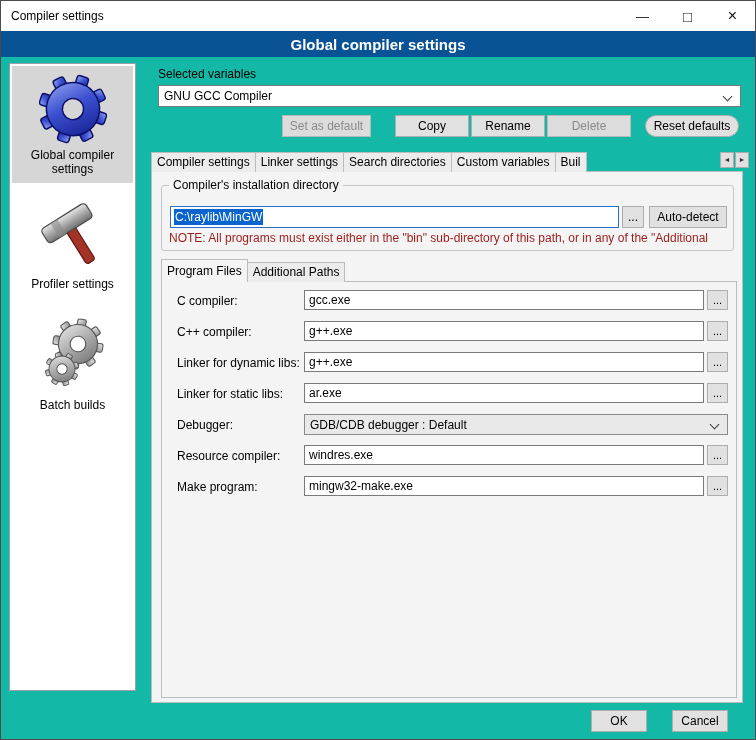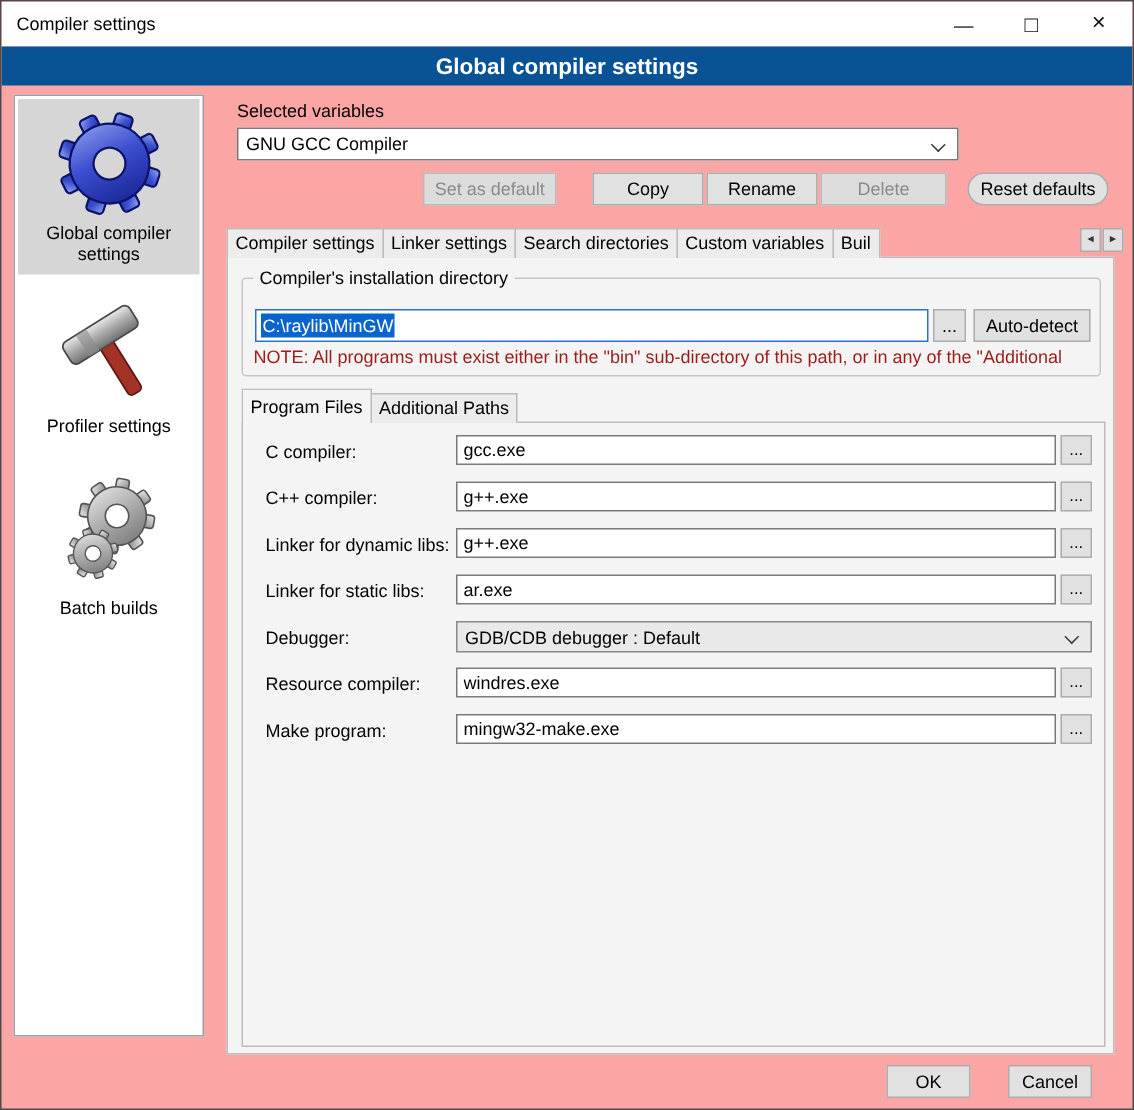--- a/index.html
+++ b/index.html
@@ -1,20 +1,20 @@
 <!DOCTYPE html>
 <html style="--banner_bg: #0a5296; --note_red: #9c1c1c; --selection_bg: #0a64cd; --selection_fg: #ffffff;"><head>
 <meta charset="utf-8">
 <style>
   * { box-sizing: border-box; margin: 0; padding: 0; }
   html,body { background:#888; }
   .window {
     position: relative;
     width: 756px; height: 740px;
-    background: #fca5a5;
+    background: #14b8a6;
     border: 1px solid #4b4b4b;
     font-family: "Liberation Sans", sans-serif;
     font-size: 12px;
     color: #000;
     overflow: hidden;
     text-decoration: underline;
   }
   
   .titlebar {
     position: absolute; left:0; top:0; width:100%; height:30px;
@@ -167,21 +167,21 @@
           <rect x="-5.5" y="-32" width="11" height="15" rx="2.5" transform="rotate(270)"></rect>
           <rect x="-5.5" y="-32" width="11" height="15" rx="2.5" transform="rotate(315)"></rect>
           <path fill-rule="evenodd" d="M25,0 A25,25 0 1,0 -25,0 A25,25 0 1,0 25,0 Z M10,0 A10,10 0 1,1 -10,0 A10,10 0 1,1 10,0 Z"></path>
         </g>
       </svg>
       <span class="lbl">Batch builds</span>
     </div>
   </div>
 
   <span class="flabel" style="left:157px; top:66px;">Selected variables</span>
-  <div class="combo" style="left:157px; top:84px; width:481px;">
+  <div class="combo" style="left:157px; top:84px; width:583px;">
     <span>GNU GCC Compiler</span>
     <span class="chev"></span>
   </div>
 
   <button class="btn disabled" style="left:281px; top:114px; width:89px;">Set as default</button>
   <button class="btn" style="left:394px; top:114px; width:74px;">Copy</button>
   <button class="btn" style="left:470px; top:114px; width:74px;">Rename</button>
   <button class="btn disabled" style="left:546px; top:114px; width:84px;">Delete</button>
   <button class="btn" style="left:644px; top:114px; width:94px;border-radius:11px;">Reset defaults</button>
 

